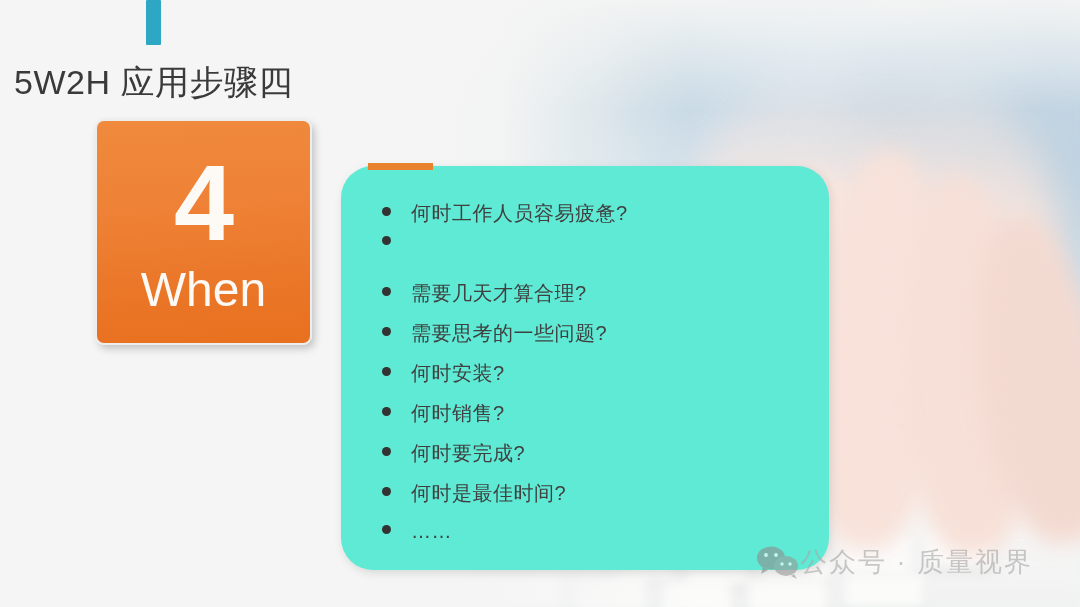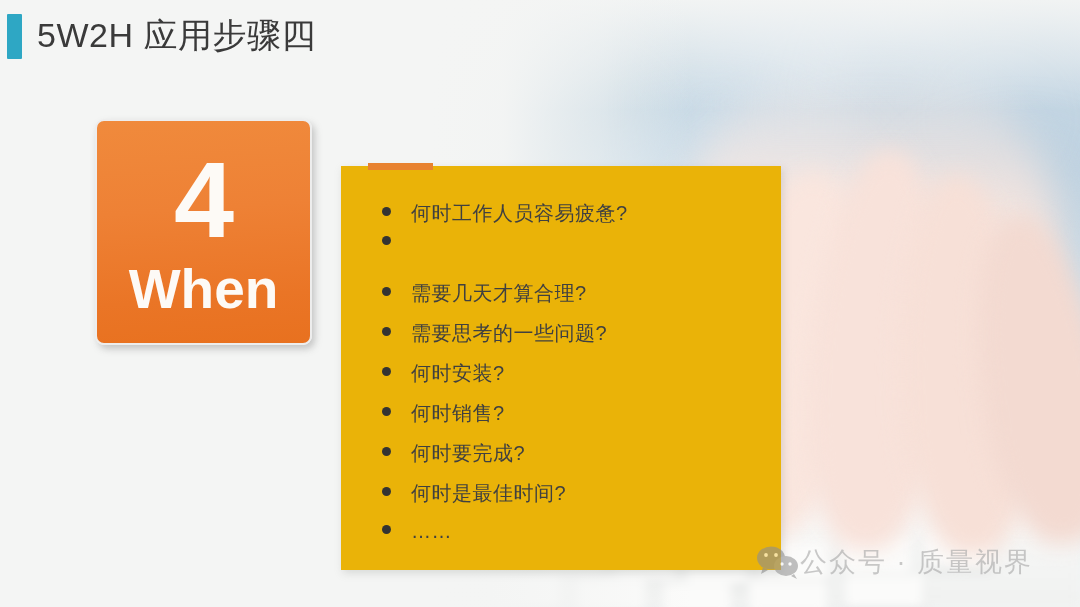--- a/index.html
+++ b/index.html
@@ -106,22 +106,23 @@
     background: linear-gradient(180deg, rgba(244,245,244,0.92) 0%, rgba(244,245,244,0.45) 55%, rgba(244,245,244,0) 100%);
   }
 
   
   .header {
     position: absolute;
     left: 0; top: 0;
     display: flex;
     align-items: center;
     gap: 15px;
-    padding-left: 7px;
+    padding-left: 14px;
     height: 72px;
+    flex-direction: column;
   }
   .accent-bar {
     width: 15px;
     height: 45px;
     background: #2ea7c4;
     border-radius: 1px;
     flex: none;
   }
   .page-title {
     font-size: 34px;
@@ -151,22 +152,22 @@
   }
   .card-number {
     font-size: 108px;
     font-weight: 700;
     color: #fdfaf6;
     line-height: 0.94;
     margin-top: 6px;
     letter-spacing: -1px;
   }
   .card-label {
-    font-size: 55px;
-    font-weight: 700;
+    font-size: 48px;
+    font-weight: 400;
     color: #fdfaf6;
     line-height: 1;
     margin-top: 12px;
     margin-bottom: 4px;
   }
 
   
   .questions-heading {
     position: absolute;
     left: 345px;
@@ -175,25 +176,26 @@
     font-weight: 700;
     color: #2f2f2f;
     letter-spacing: 1px;
   }
 
   
   .questions-panel {
     position: absolute;
     left: 341px;
     top: 166px;
-    width: 440px;
+    width: 488px;
     height: 404px;
-    background: #eab308;
+    background: #5eead4;
     box-shadow: 2px 3px 8px rgba(150,152,150,0.30);
     box-sizing: border-box;
+    border-radius: 32px;
   }
   .panel-accent {
     position: absolute;
     left: 27px;
     top: -3px;
     width: 65px;
     height: 7px;
     background: #e8822f;
   }
   .question-list {

